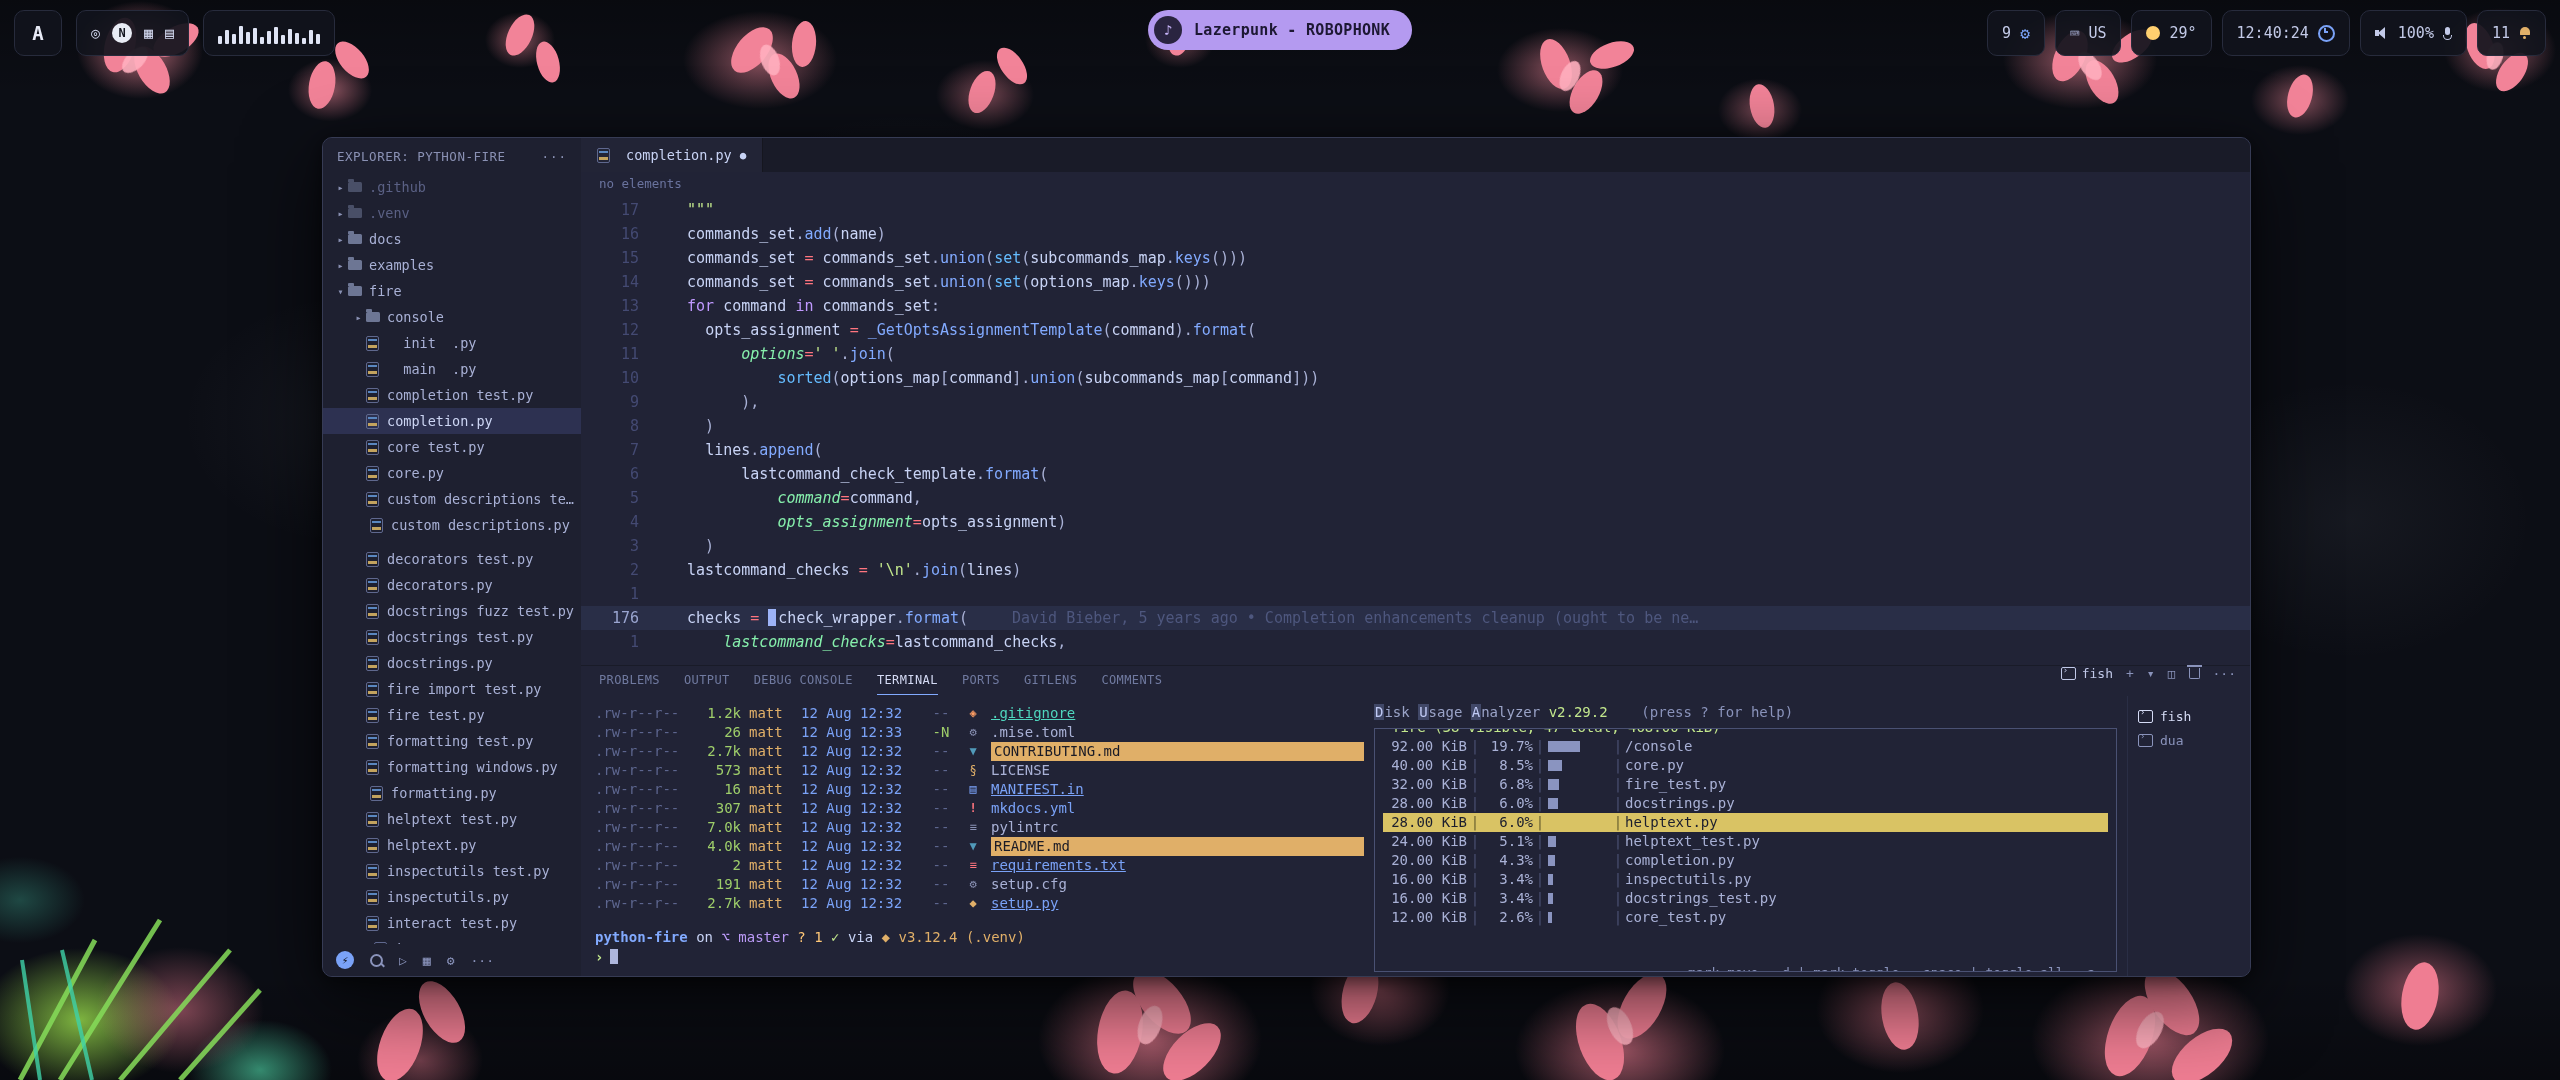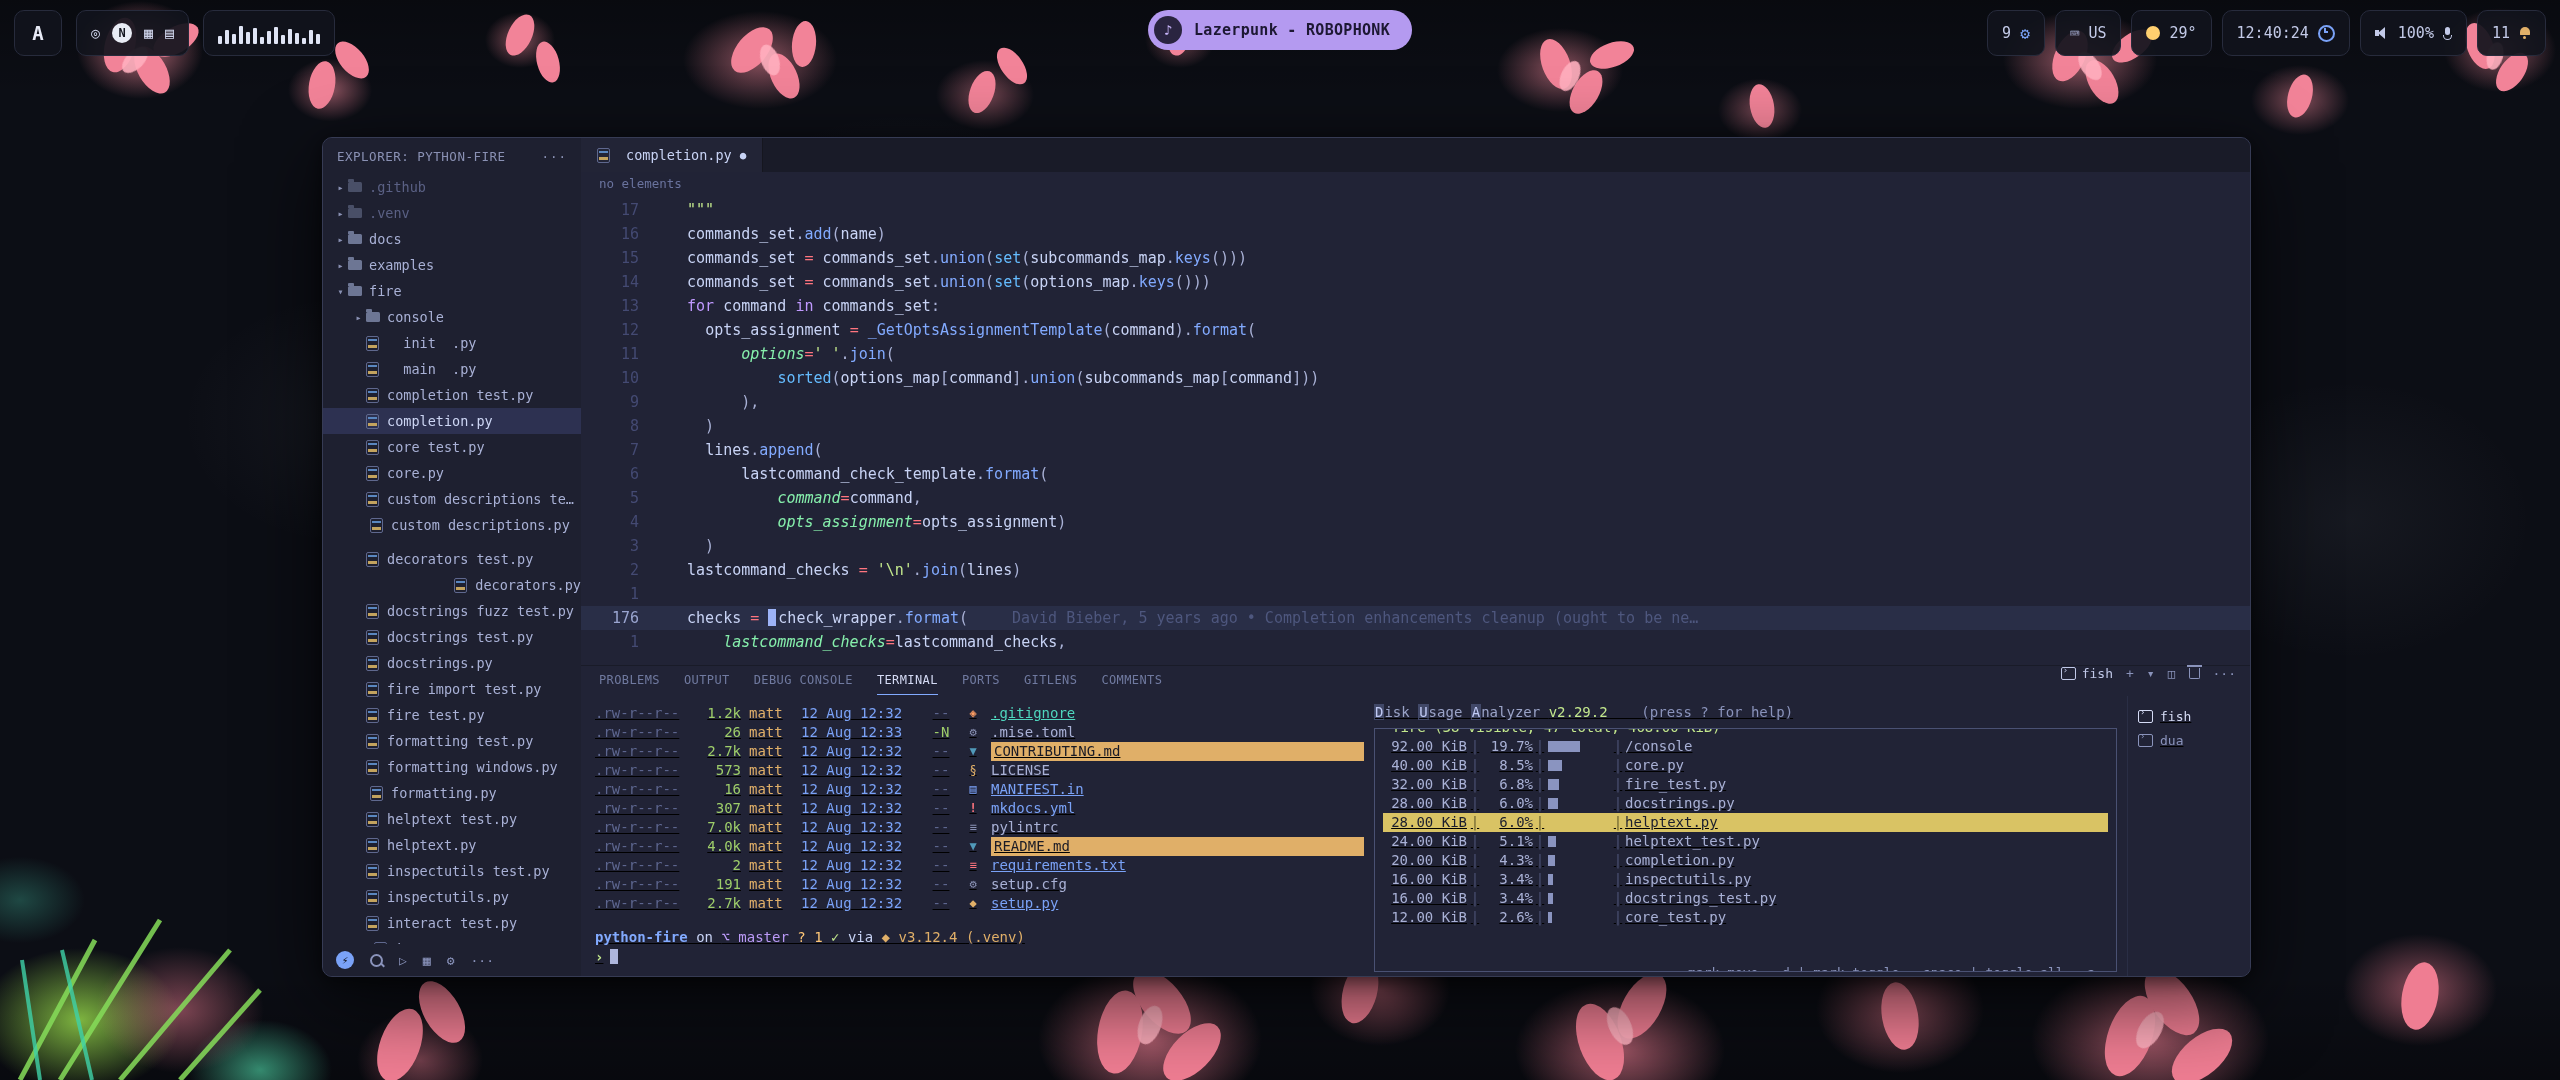--- a/index.html
+++ b/index.html
@@ -122,21 +122,21 @@
   .panel-tabs{height:30px;display:flex;align-items:flex-start;padding:0 14px 0 18px;flex-shrink:0;}
   .ptabs-left{display:flex;gap:24px;}
   .ptab{font-size:12px;letter-spacing:.4px;color:#707aa0;line-height:28px;}
   .ptab.active{color:#d5dbf5;border-bottom:1px solid #82aaff;}
   .ptabs-right{margin-left:auto;display:flex;align-items:center;gap:13px;color:#8a93bb;font-size:13px;}
   .chipfish{display:flex;align-items:center;gap:6px;color:#c0c8e8;}
   .icon-term{width:13px;height:11px;border:1px solid currentColor;border-radius:2px;position:relative;display:inline-block;}
   .icon-term::before{content:'›';position:absolute;left:1px;top:-3.5px;font-size:9px;}
   .icon-trash{width:9px;height:10px;border:1px solid #8a93bb;border-top:none;border-radius:0 0 2px 2px;position:relative;display:inline-block;}
   .icon-trash::before{content:'';position:absolute;top:-3px;left:-3px;right:-3px;height:1.5px;background:#8a93bb;}
-  .panel-body{flex:1;display:flex;min-height:0;text-decoration:underline;}
+  .panel-body{flex:1;display:flex;min-height:0;}
 
   
   .term-fish{flex:1;padding:8px 0 0 14px;overflow:hidden;min-width:0;}
   .ls-row{display:grid;grid-template-columns:92px 46px 44px 118px 28px 20px auto;column-gap:8px;height:19px;line-height:19px;font-size:14px;white-space:pre;}
   .lsc.perms{color:#5d668f}.lsc.size{color:#9ece6a;text-align:right}.lsc.user{color:#e0af68}
   .lsc.date{color:#7aa2f7}.lsc.git{color:#5d668f;text-align:center}.lsc.git.new{color:#9ece6a}
   .fi{text-align:center;font-size:12px;}
   .fi-git{color:#ff9e64}.fi-gear{color:#8a91b4}.fi-md{color:#519aba}.fi-law{color:#e0af68}
   .fi-doc{color:#7aa2f7}.fi-warn{color:#ff757f;font-weight:bold}.fi-cfg{color:#8a91b4}
   .fi-py{color:#e0af68}.fi-txt{color:#ff757f}
@@ -380,21 +380,21 @@
           <div class="tree-row" style="padding-left: 32px;">
             <span class="chev"></span>
             <span class="icon-pyfile"></span>
             <span class="tlabel">custom_descriptions.py</span>
           </div>
           <div class="tree-row" style="padding-left: 28px; margin-top: 8px;">
             <span class="chev"></span>
             <span class="icon-pyfile"></span>
             <span class="tlabel">decorators_test.py</span>
           </div>
-          <div class="tree-row" style="padding-left: 28px; justify-content: flex-end;">
+          <div class="tree-row" style="padding-left: 28px;">
             <span class="chev"></span>
             <span class="icon-pyfile"></span>
             <span class="tlabel">decorators.py</span>
           </div>
           <div class="tree-row" style="padding-left: 28px;">
             <span class="chev"></span>
             <span class="icon-pyfile"></span>
             <span class="tlabel">docstrings_fuzz_test.py</span>
           </div>
           <div class="tree-row" style="padding-left: 28px;">

